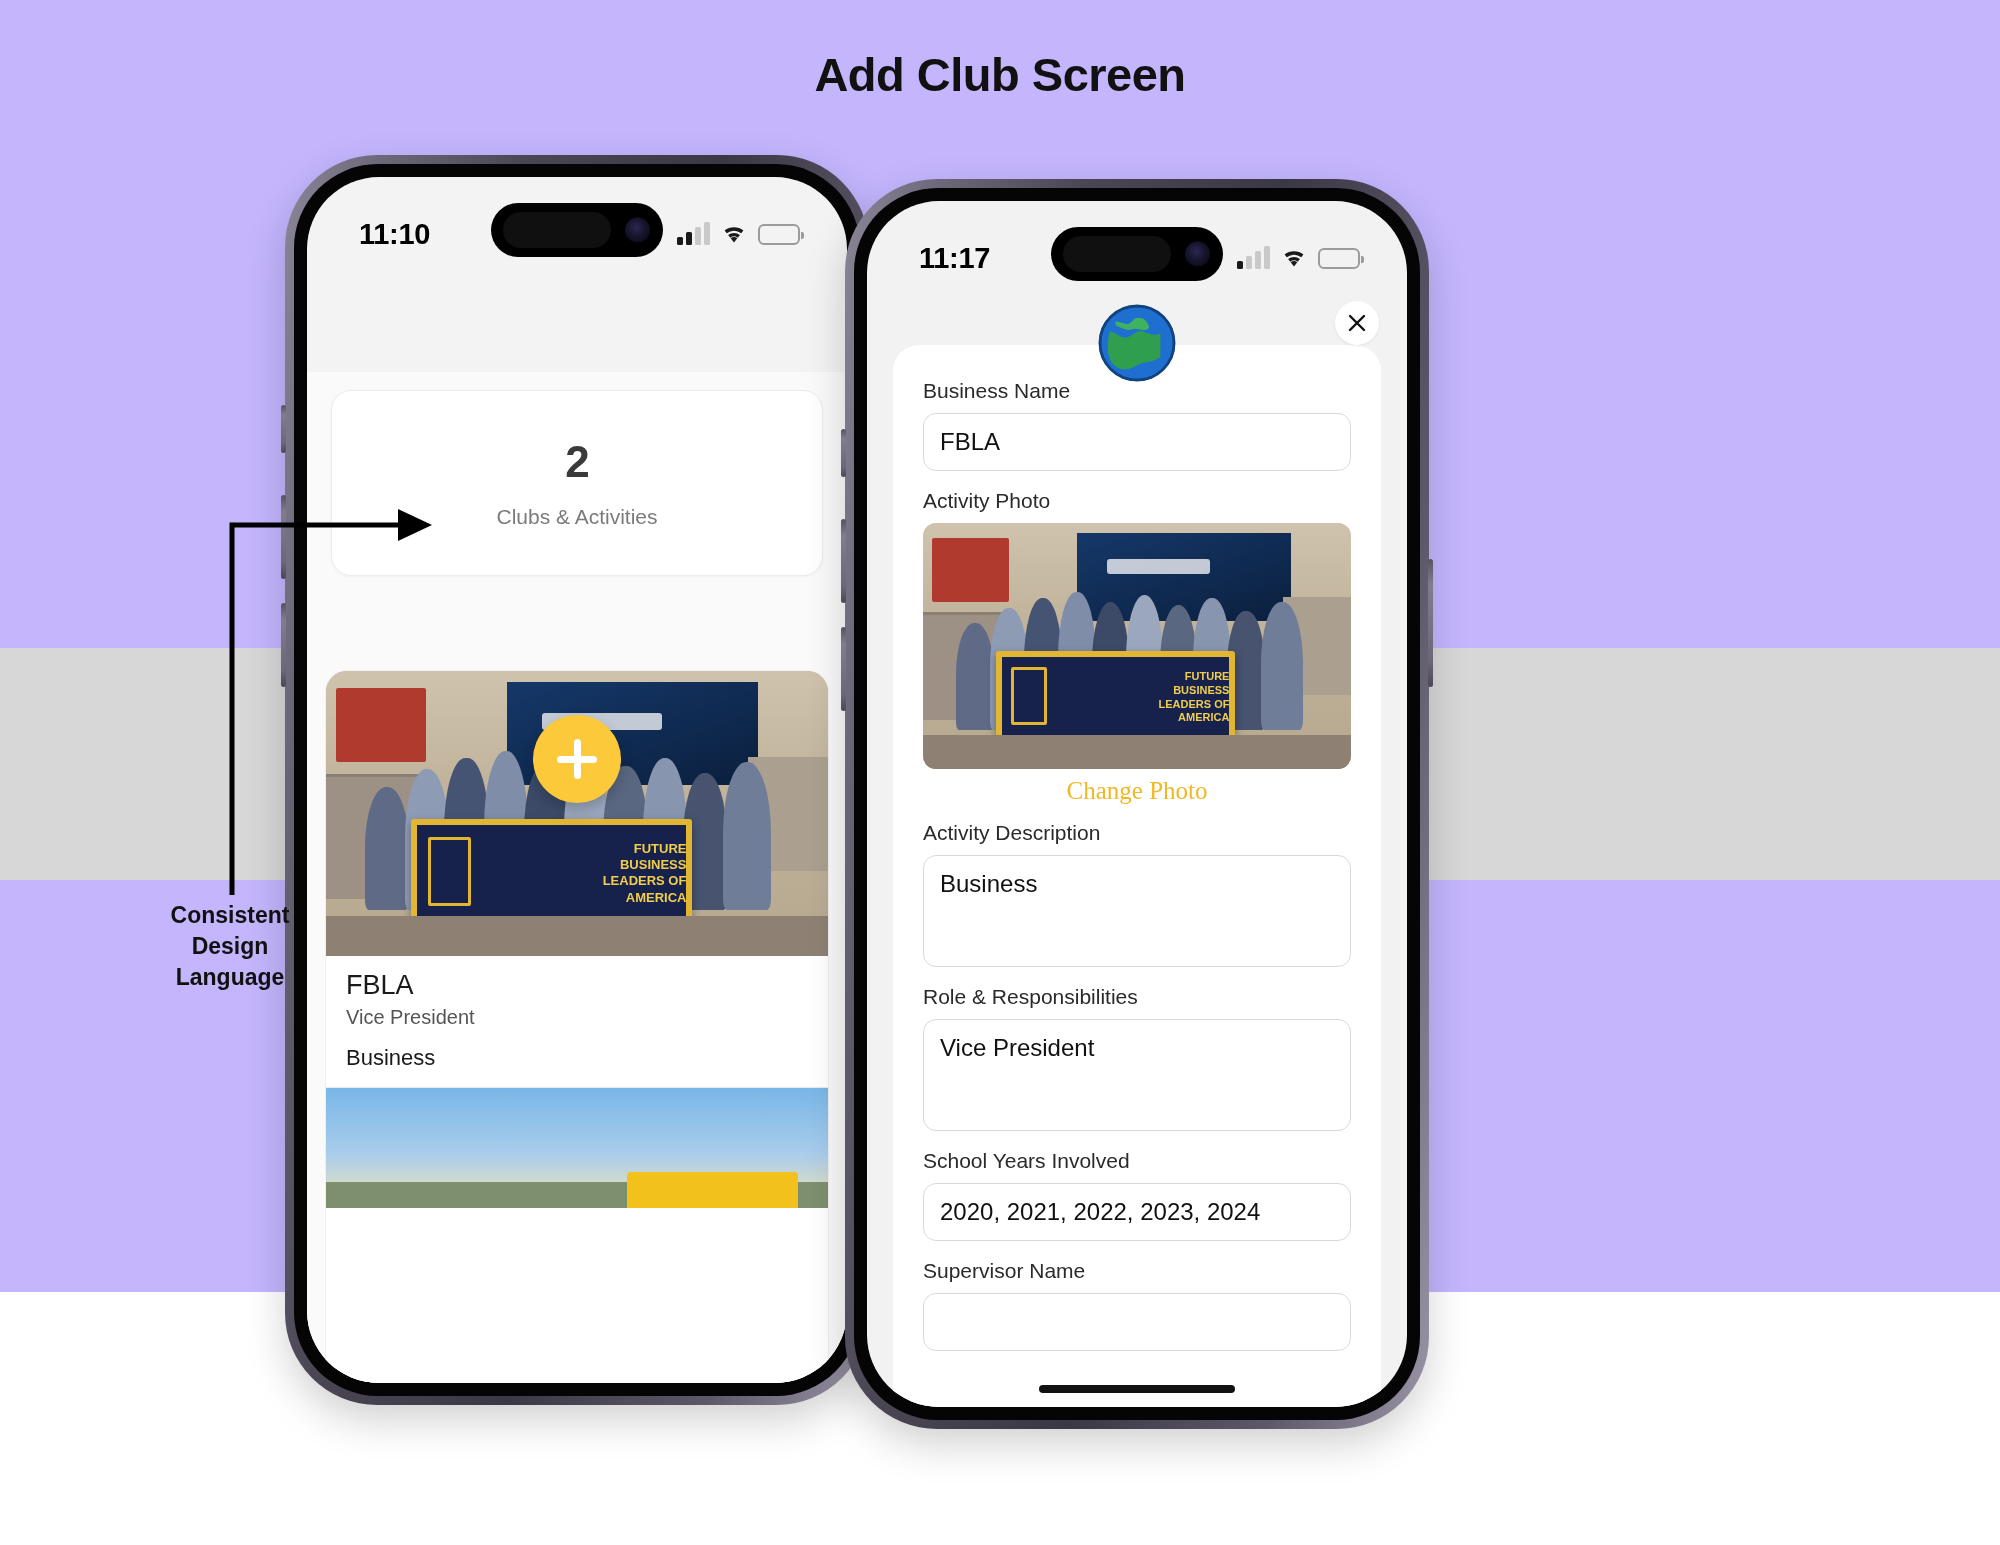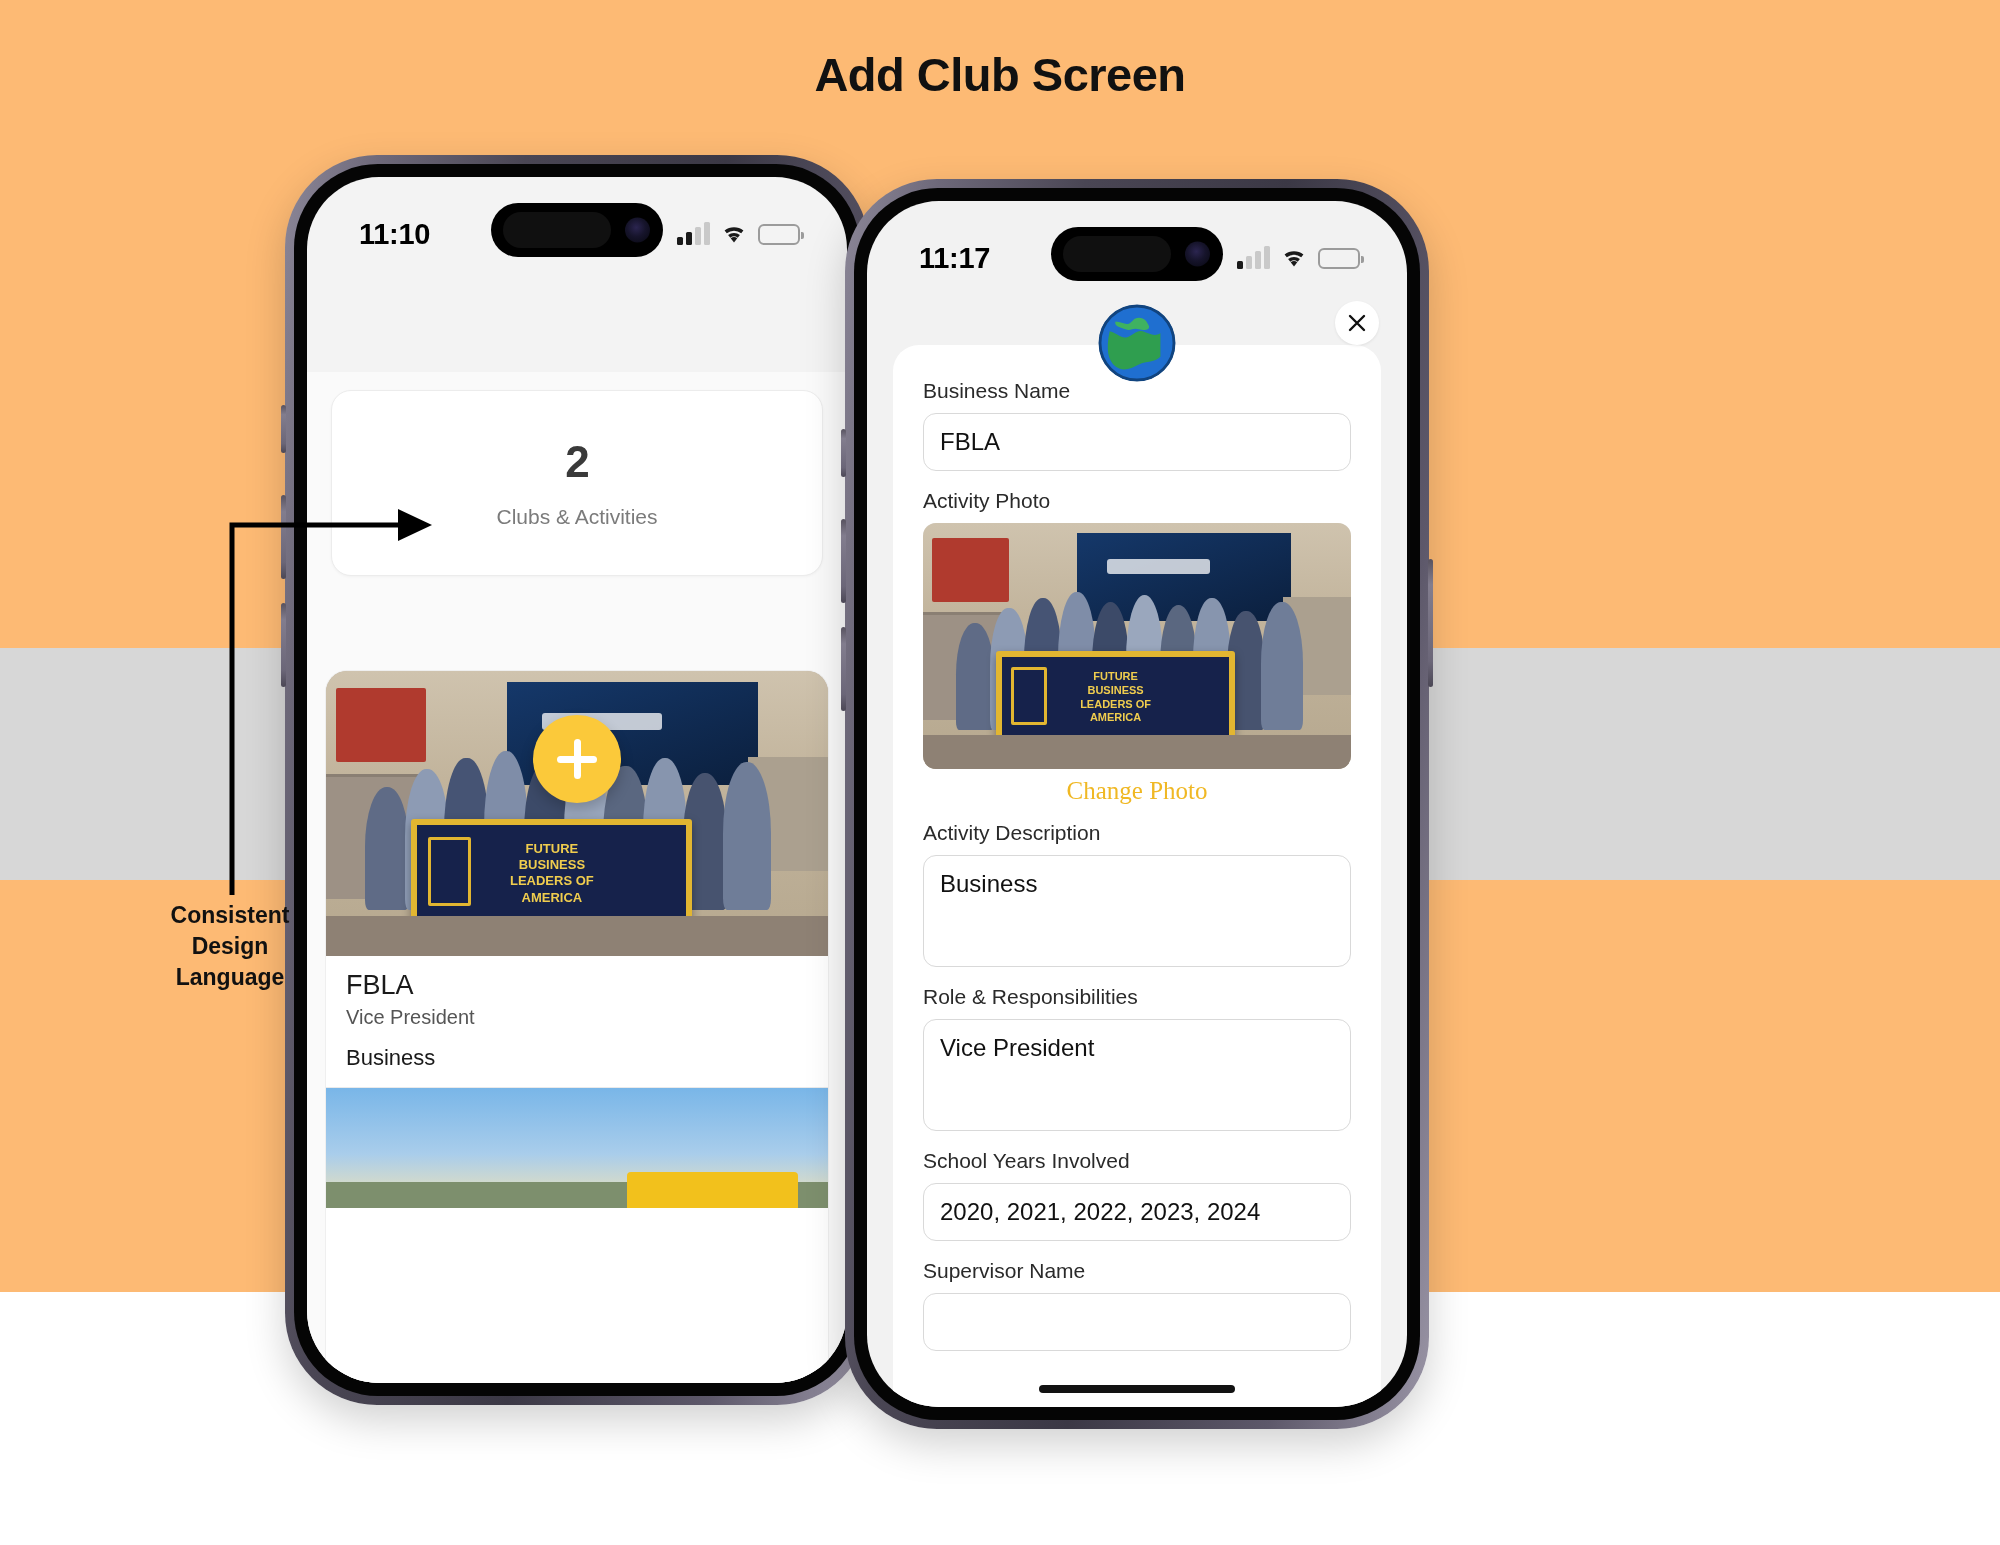--- a/index.html
+++ b/index.html
@@ -2,21 +2,21 @@
 <html><head>
 <meta charset="utf-8">
 <style>
   * { box-sizing: border-box; margin: 0; padding: 0; }
   html, body {
     width: 2000px; height: 1545px;
     background: #ffffff;
     font-family: "Liberation Sans", sans-serif;
     overflow: hidden;
   }
-  #root { position: relative; width: 2000px; height: 1292px; background:#fdba74; }
+  #root { position: relative; width: 2000px; height: 1292px; background:#c4b5fd; }
 
   
   .grey-band {
     position: absolute; left: 0; width: 2000px;
     top: 648px; height: 232px;
     background: #d7d7d7;
   }
 
   
   .page-title {
@@ -216,21 +216,21 @@
   .fp-screen2:after{ content:""; position:absolute; left:14%; top:30%; width:48%; height:16%; background:rgba(255,255,255,0.75); border-radius:3px;}
   .fp-board { position:absolute; left:2%; top:6%; width:18%; height:26%; background:#b03a2e; border-radius:2px;}
   .fp-cab { position:absolute; left:0%; top:36%; width:20%; height:44%; background:#9d9185; border-top:3px solid #8a7f73;}
   .fp-cab2 { position:absolute; right:0%; top:30%; width:16%; height:40%; background:#aba08f;}
   .fp-people { position:absolute; left:6%; top:22%; width:88%; height:62%; }
   .fp-people span{ position:absolute; bottom:0; border-radius:48% 48% 8% 8%; }
   .fp-banner {
     position:absolute; left:17%; top:52%; width:56%; height:38%;
     background:#16224b; border:6px solid #e2b631; border-radius:3px;
     box-shadow: 0 4px 10px rgba(0,0,0,0.35);
-    display:flex; flex-direction:column; align-items:center; justify-content:center;
+    display:flex; flex-direction:column; align-items:flex-end; justify-content:center;
     color:#f0cd4e; font-weight:bold; line-height:1.25; text-align:center;
   }
   .fp-floor { position:absolute; left:0; bottom:0; width:100%; height:14%; background:#8e8174;}
   .fp-crest { position:absolute; left:4%; top:12%; width:16%; height:72%; background:#16224b; border:3px solid #e2b631; border-radius:2px;}
   .sky-photo { position:absolute; inset:0; background:linear-gradient(180deg,#79b6e8 0%,#a9cdeb 55%,#cfd9cf 78%, #8fa87f 100%); }
   .sky-photo:after{ content:""; position:absolute; left:0; bottom:0; width:100%; height:22%; background:#7d8f6d;}
   .sky-bus{ position:absolute; right:6%; bottom:0; width:34%; height:30%; background:#f2c11c; border-radius:4px 4px 0 0;}
 </style>
 </head>
 <body>

